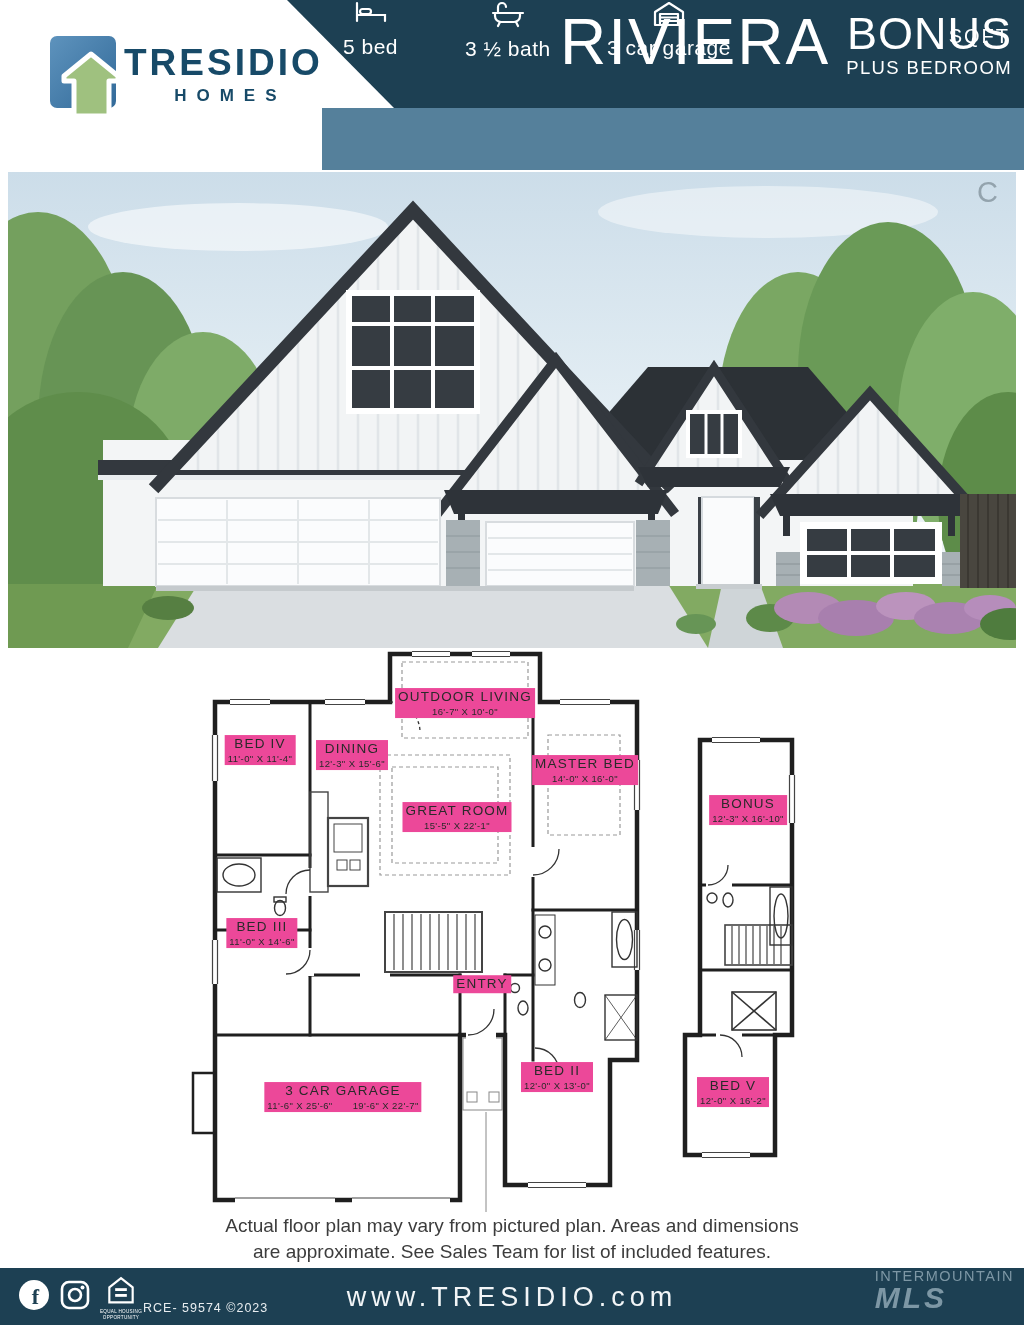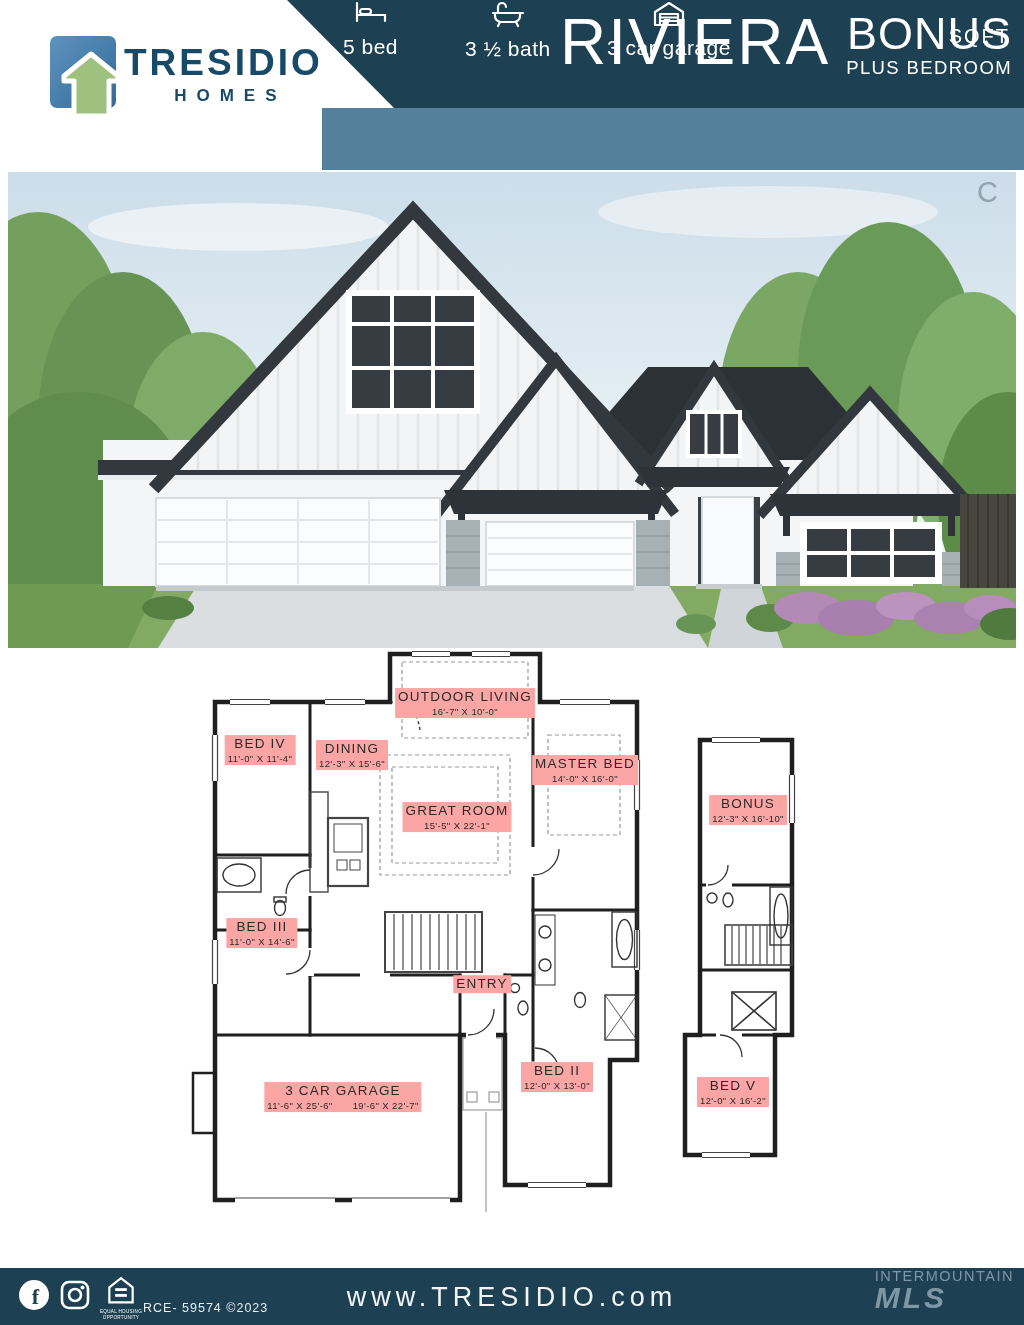--- a/index.html
+++ b/index.html
@@ -23,21 +23,21 @@
   .sqft{position:absolute;top:0;right:14px;height:62px;display:flex;align-items:center;color:#fff;}
   .sqft-value{font-size:55px;letter-spacing:4px;font-weight:400;line-height:62px;}
   .sqft-unit{font-size:20px;letter-spacing:2px;margin-left:8px;margin-top:10px;}
   
   .photo{position:absolute;top:172px;left:8px;width:1008px;height:476px;overflow:hidden;background:#e8f0f5;}
   .watermark{position:absolute;top:4px;right:18px;font-size:29px;color:#93a3ad;}
   
   .plan{position:absolute;left:180px;top:640px;width:655px;height:575px;}
   .plan svg{position:absolute;left:0;top:0;}
   .roomlabel{position:absolute;transform:translate(-50%,-50%);text-align:center;color:#2a2a2a;
-             background:#fca5a5;padding:0 3px;white-space:nowrap;line-height:1.3;}
+             background:#ec4899;padding:0 3px;white-space:nowrap;line-height:1.3;}
   .rname{font-size:13.5px;letter-spacing:1.2px;}
   .rdims{font-size:9.5px;letter-spacing:0.4px;}
   .rdims .gap2{margin-left:20px;}
   
   .disclaimer{position:absolute;top:1213px;left:0;width:1024px;text-align:center;
               font-size:19px;color:#3c3c3c;line-height:1.38;}
   
   .footer{position:absolute;top:1268px;left:0;width:1024px;height:57px;background:#1d4053;}
   .f-icon{position:absolute;}
   .eho-wrap{position:absolute;left:99px;top:6px;width:44px;text-align:center;color:#fff;}
@@ -475,20 +475,24 @@
     <div class="roomlabel" style="left:568px;top:170px">
       <div class="rname">BONUS</div>
       <div class="rdims">12'-3" X 16'-10"</div>
     </div>
     <div class="roomlabel" style="left:553px;top:452px">
       <div class="rname">BED V</div>
       <div class="rdims">12'-0" X 16'-2"</div>
     </div>
   </div>
 
+  <div class="disclaimer">
+    <div>Actual floor plan may vary from pictured plan. Areas and dimensions</div>
+    <div>are approximate. See Sales Team for list of included features.</div>
+  </div>
 
   <div class="footer">
     <svg class="f-icon" style="left:18px;top:11px" width="32" height="32" viewBox="0 0 32 32">
       <circle cx="16" cy="16" r="15" fill="#ffffff"></circle>
       <text x="17.5" y="25" font-size="22" font-weight="bold" fill="#1d4053" text-anchor="middle" font-family="Liberation Serif, serif">f</text>
     </svg>
     <svg class="f-icon" style="left:60px;top:12px" width="30" height="30" viewBox="0 0 30 30">
       <rect x="2" y="2" width="26" height="26" rx="7" fill="none" stroke="#ffffff" stroke-width="2.6"></rect>
       <circle cx="15" cy="15" r="6" fill="none" stroke="#ffffff" stroke-width="2.6"></circle>
       <circle cx="22.5" cy="7.5" r="2" fill="#ffffff"></circle>

